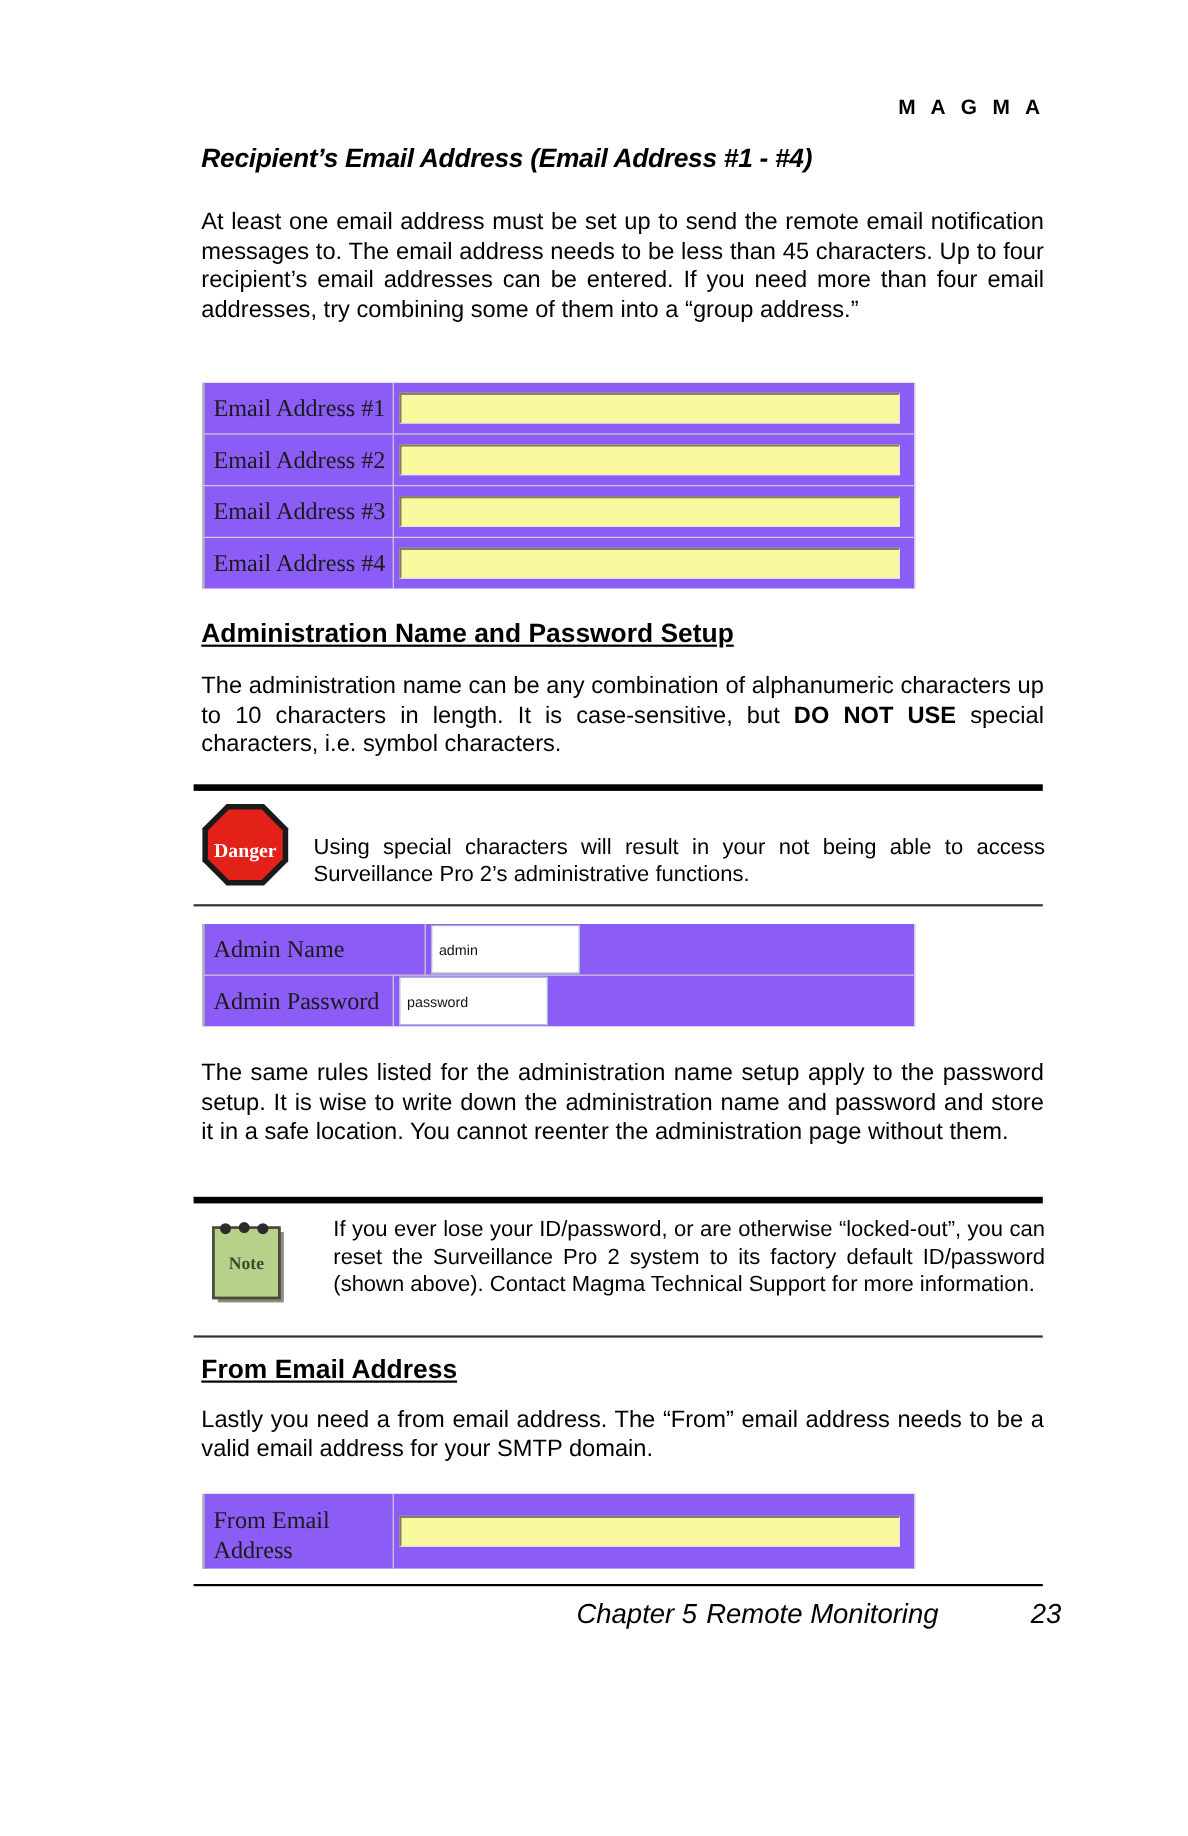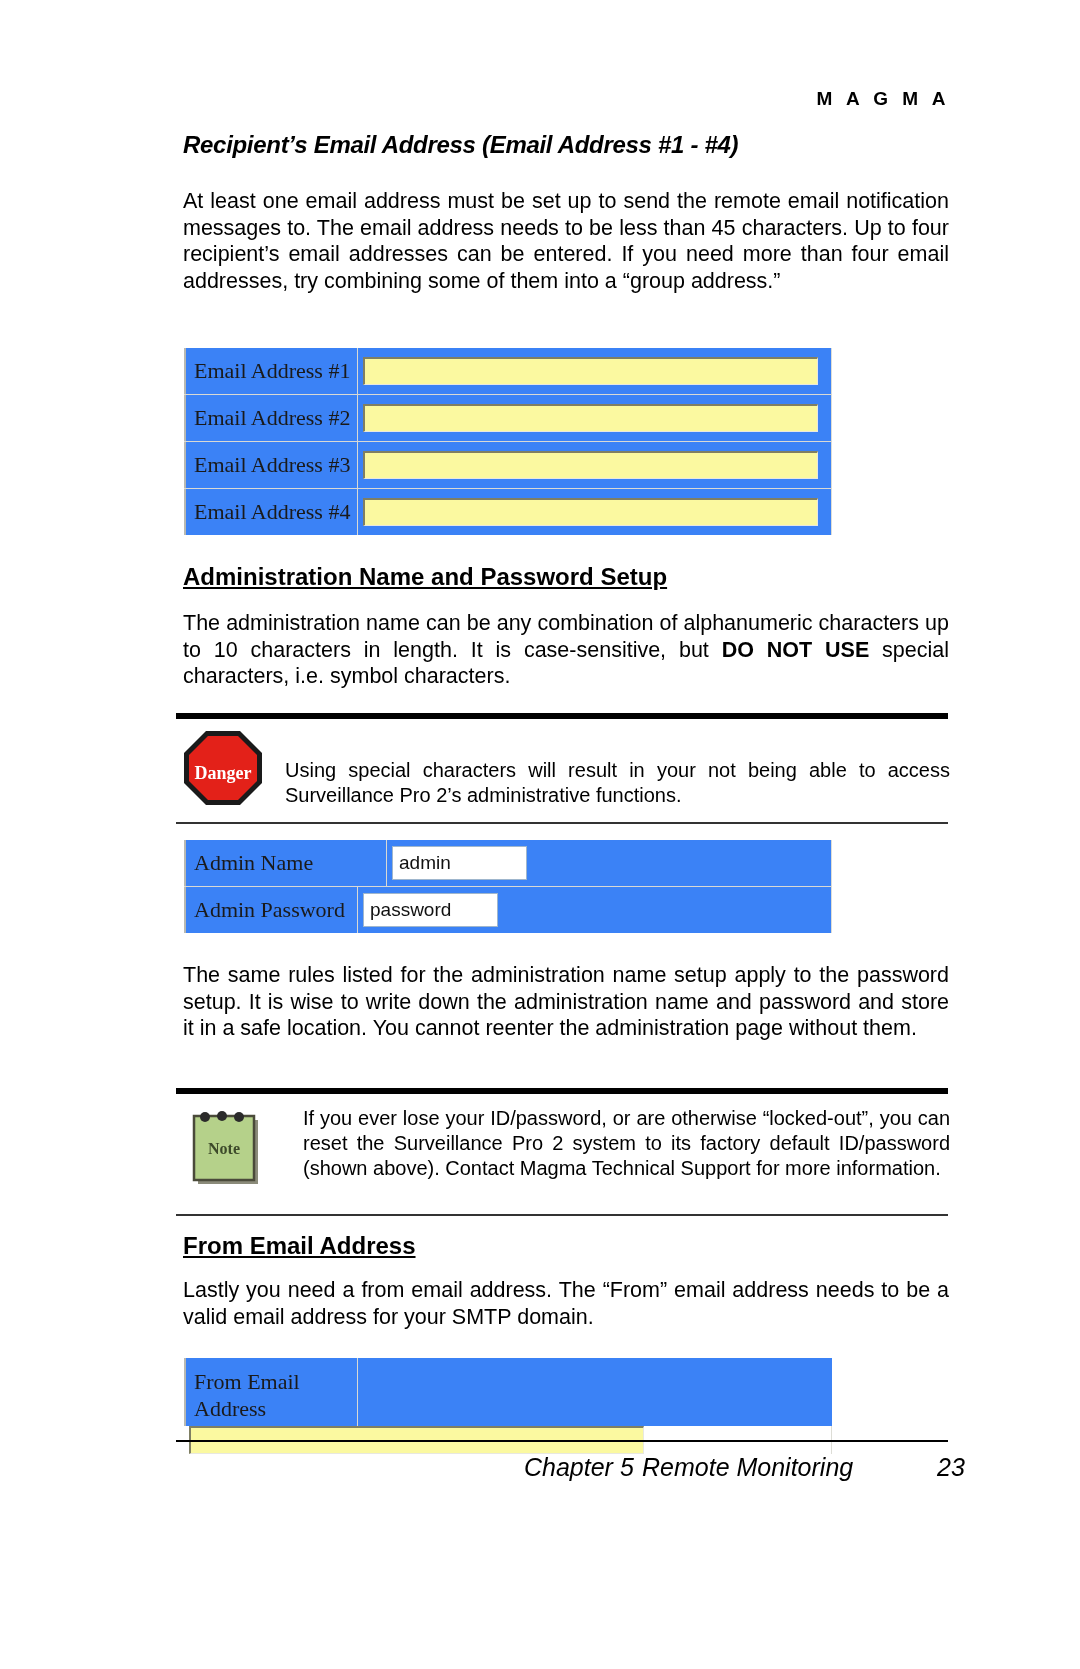--- a/index.html
+++ b/index.html
@@ -65,21 +65,21 @@
     font-size: 21.5px;
     line-height: 26.5px;
     text-align: justify;
     font-family: "Liberation Sans", sans-serif;
   }
   p.body b { font-weight: bold; margin-top: 35px; }
 
   
   .formshot {
     position: absolute;
-    background: #3b82f6;
+    background: #8b5cf6;
     border-collapse: collapse;
   }
   .formshot .row {
     display: flex;
     align-items: stretch;
     border-bottom: 1px solid #d9d9d4;
   }
   .formshot .row:last-child { border-bottom: none; }
   .formshot .lbl {
     box-sizing: border-box;
@@ -106,26 +106,26 @@
     border-top: 2px solid #7f7f63;
     border-left: 2px solid #7f7f63;
     border-right: 1px solid #e8e8e0;
     border-bottom: 1px solid #e8e8e0;
     height: 28px;
   }
   .inp-white {
     box-sizing: border-box;
     background: #ffffff;
     border: 1px solid #9fb6cd;
-    height: 34px;
+    height: 44px;
     display: flex;
     align-items: center;
     padding-left: 6px;
     font-family: "Liberation Sans", sans-serif;
-    font-size: 19px;
+    font-size: 13px;
     color: #111111;
   }
 
   
   .callout-rule-top {
     position: absolute;
     height: 6px;
     background: #000000;
   }
   .callout-rule-thin {
@@ -266,21 +266,21 @@
 
   <p class="callout-text" style="left:303px; top:1106px; width:647px;">If you ever lose your ID/password, or are otherwise “locked-out”, you can reset the Surveillance Pro 2 system to its factory default ID/password (shown above). Contact Magma Technical Support for more information.</p>
 
   <div class="callout-rule-thin" style="left:176px; top:1214px; width:772px;"></div>
 
   <h2 class="sub-title" style="left:183px; top:1232px; width:770px;">From Email Address</h2>
 
   <p class="body" style="left:183px; top:1277px; width:766px;">Lastly you need a from email address. The “From” email address needs to be a valid email address for your SMTP domain.</p>
 
   <div class="formshot" style="left:184px; top:1358px; width:648px;">
-    <div class="row" style="height:68px;flex-direction:column;">
+    <div class="row" style="height:68px;">
       <div class="lbl" style="width:174px; display:block; padding-top:10px; line-height:27px;">
         <span>From Email</span><br>
         <span>Address</span>
       </div>
       <div class="cell">
         <div class="inp-yellow" style="width:455px;"></div>
       </div>
     </div>
   </div>
 

